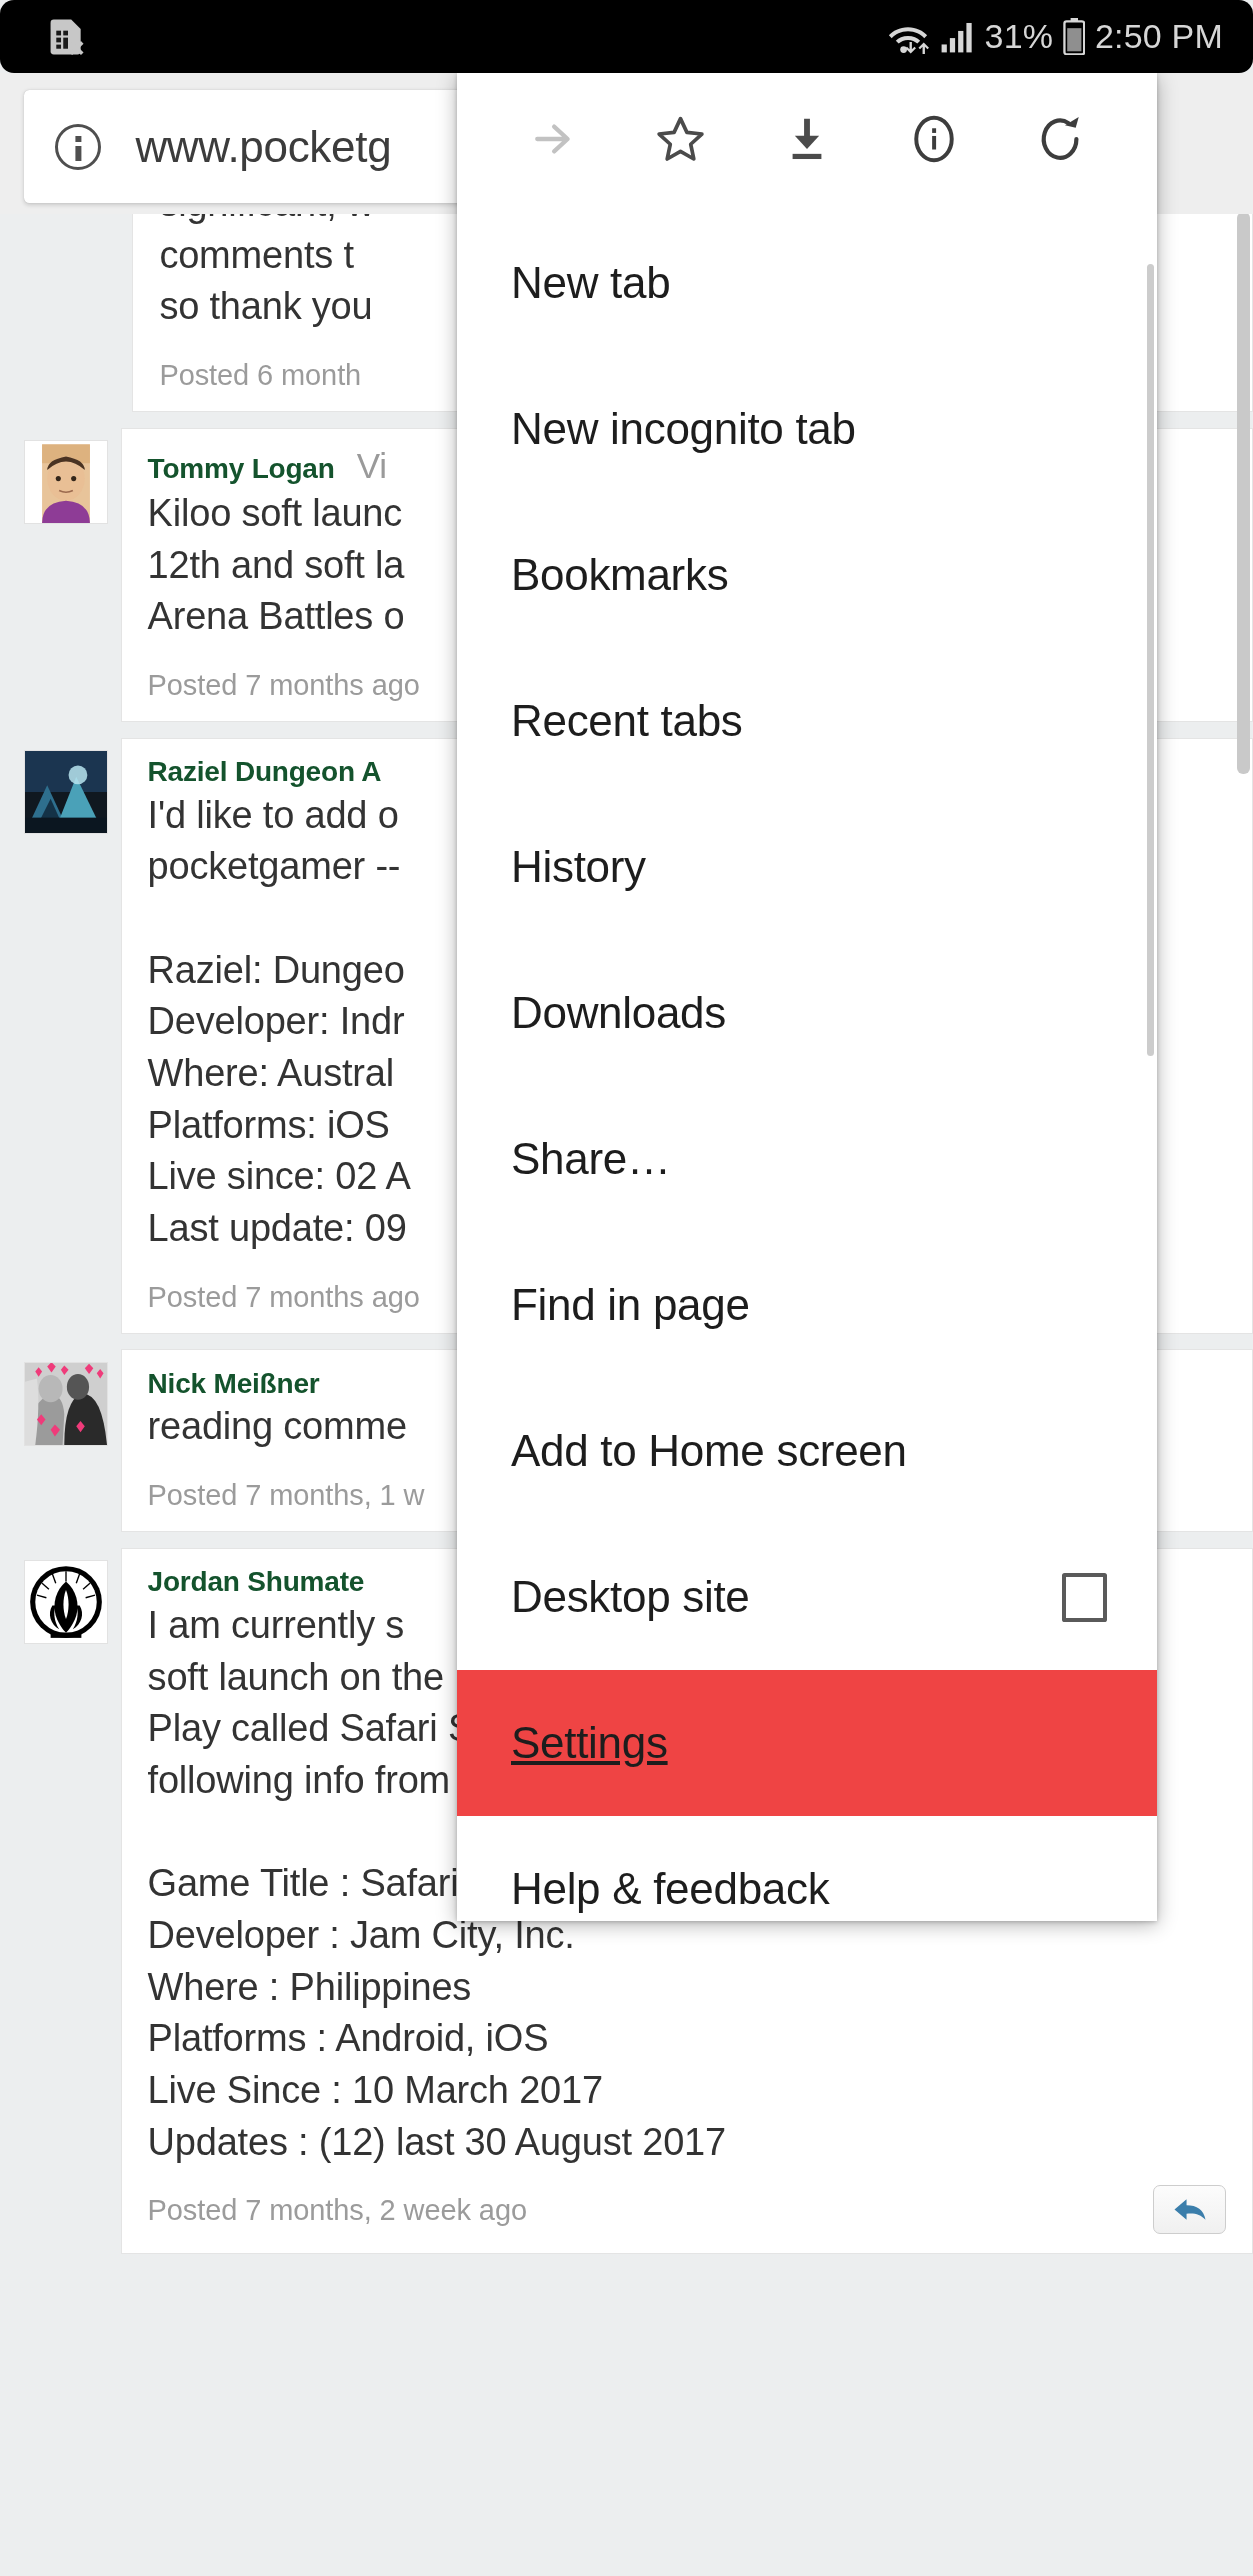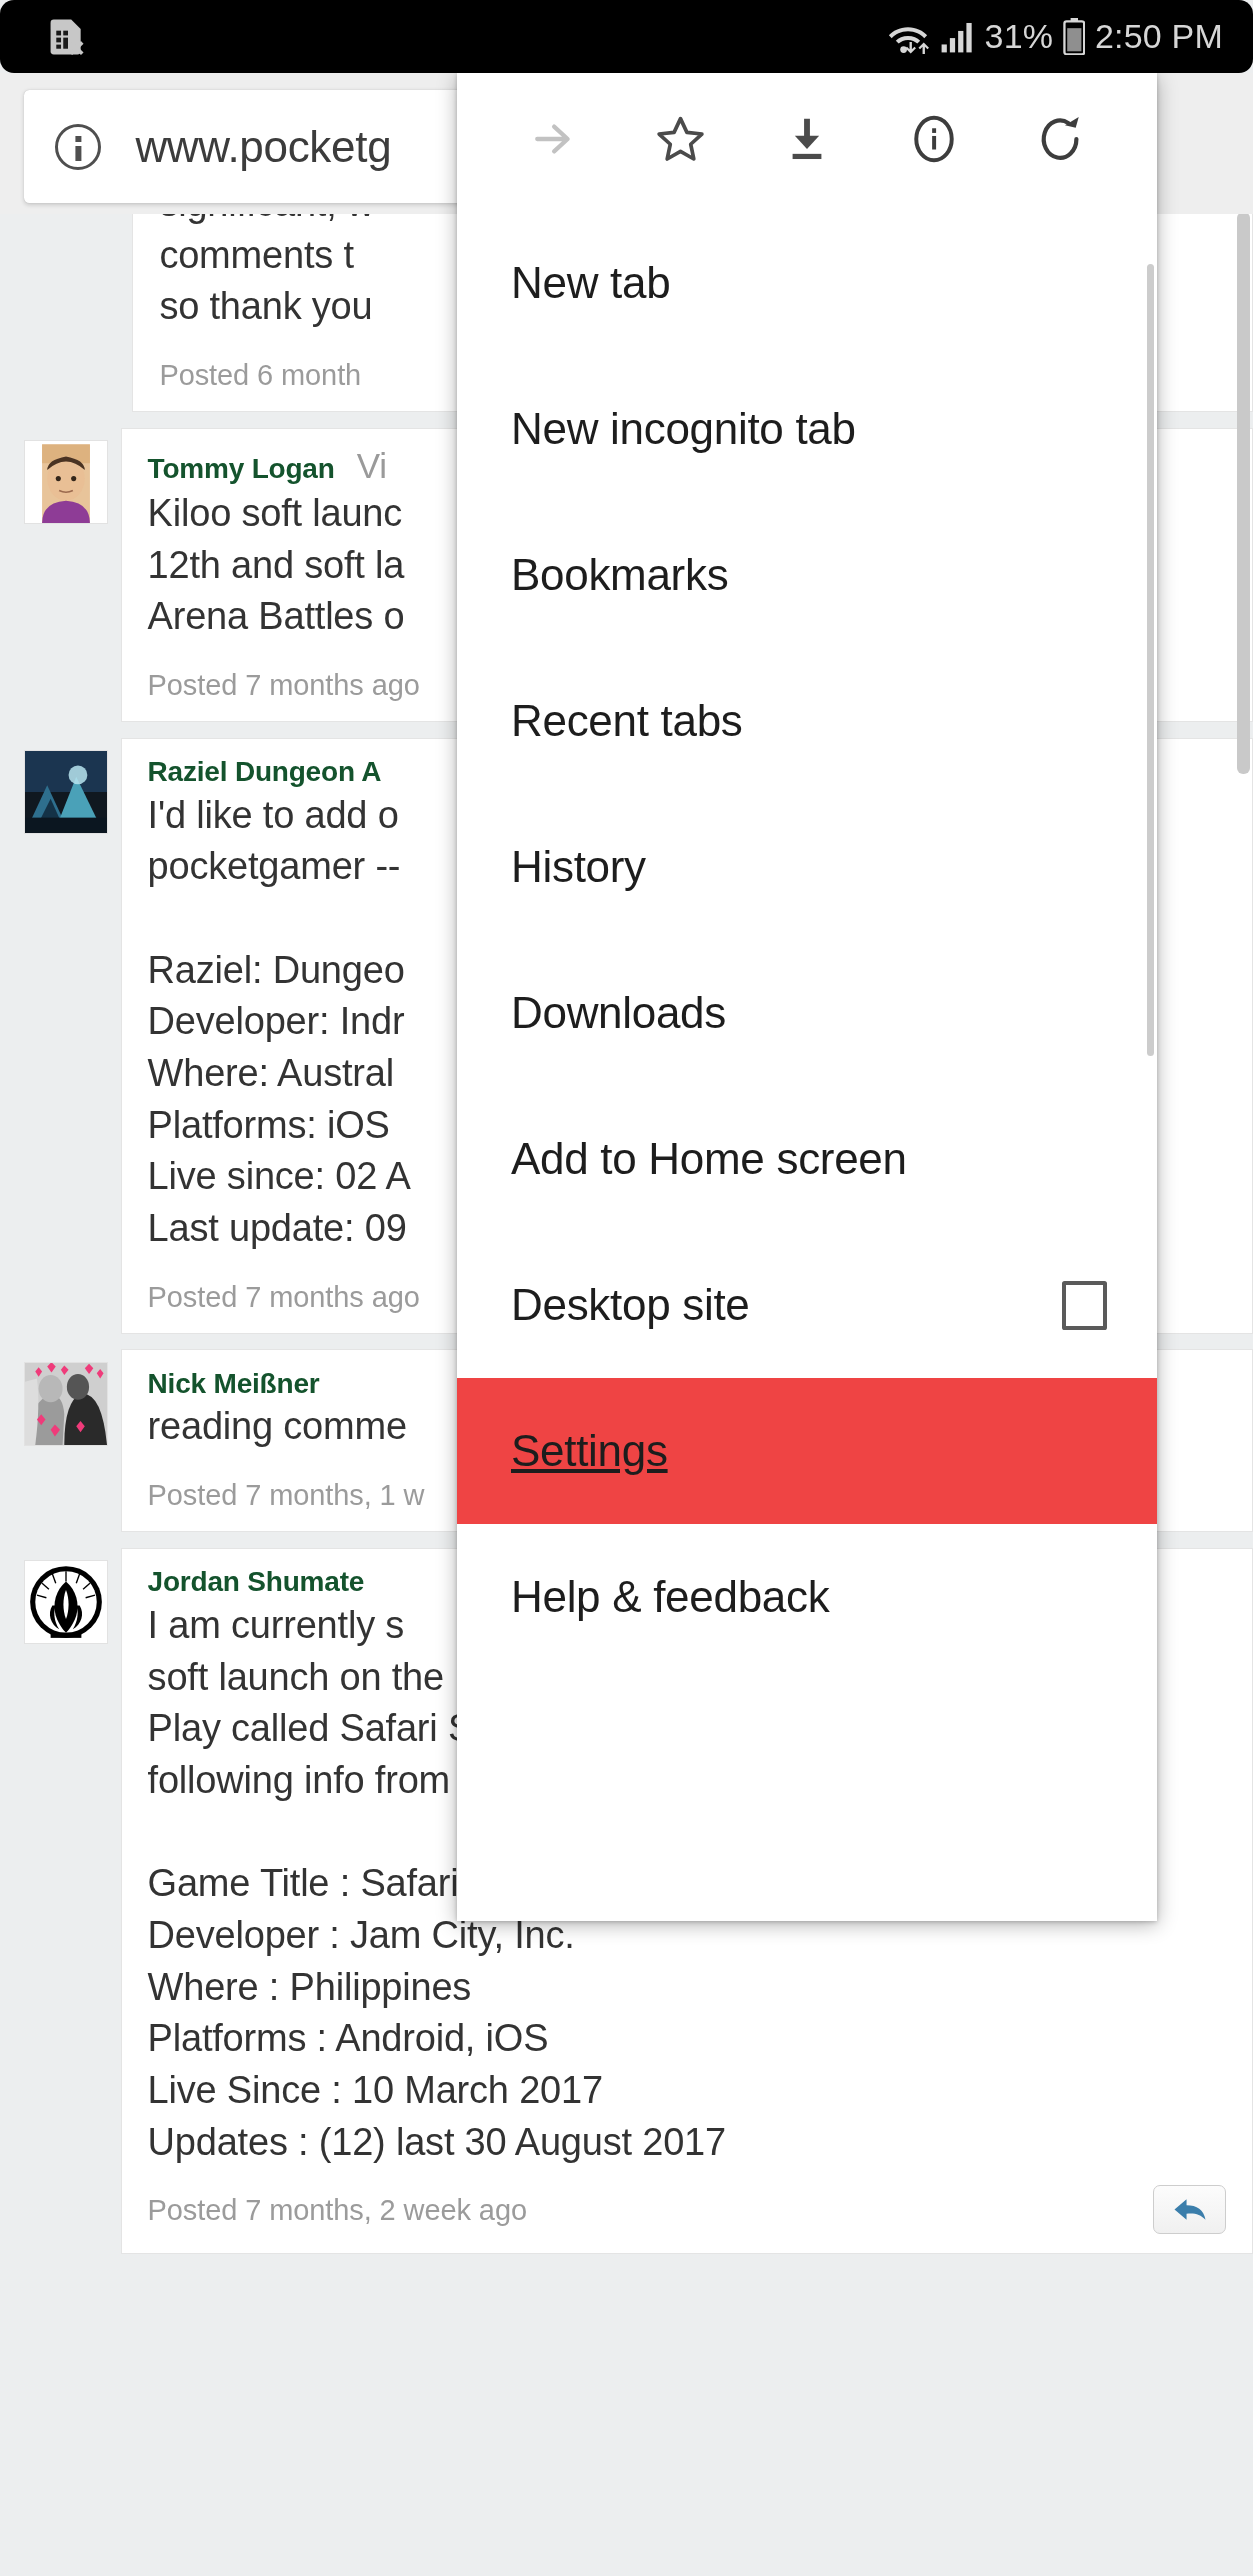--- a/index.html
+++ b/index.html
@@ -380,20 +380,26 @@
         <span class="lbl">Bookmarks</span>
       </div>
       <div class="menu-item">
         <span class="lbl">Recent tabs</span>
       </div>
       <div class="menu-item">
         <span class="lbl">History</span>
       </div>
       <div class="menu-item">
         <span class="lbl">Downloads</span>
+      </div>
+      <div class="menu-item">
+        <span class="lbl">Share…</span>
+      </div>
+      <div class="menu-item">
+        <span class="lbl">Find in page</span>
       </div>
       <div class="menu-item">
         <span class="lbl">Add to Home screen</span>
       </div>
       <div class="menu-item">
         <span class="lbl">Desktop site</span>
         <span class="chk"></span>
       </div>
       <div class="menu-item hl">
         <span class="lbl">Settings</span>

